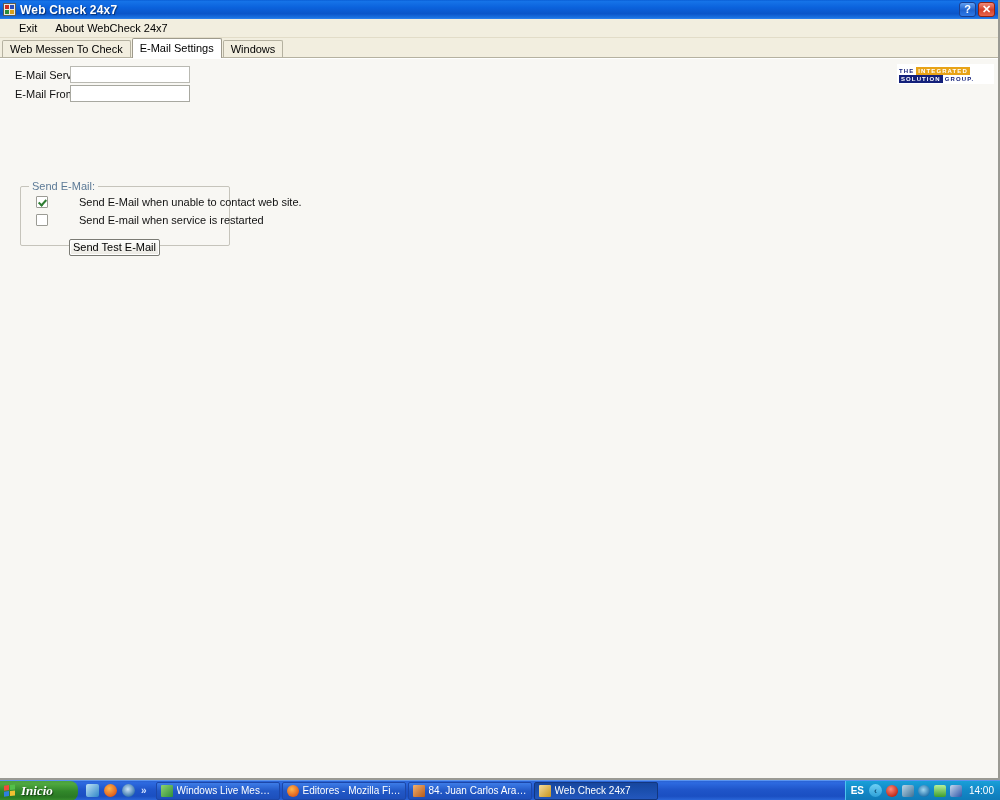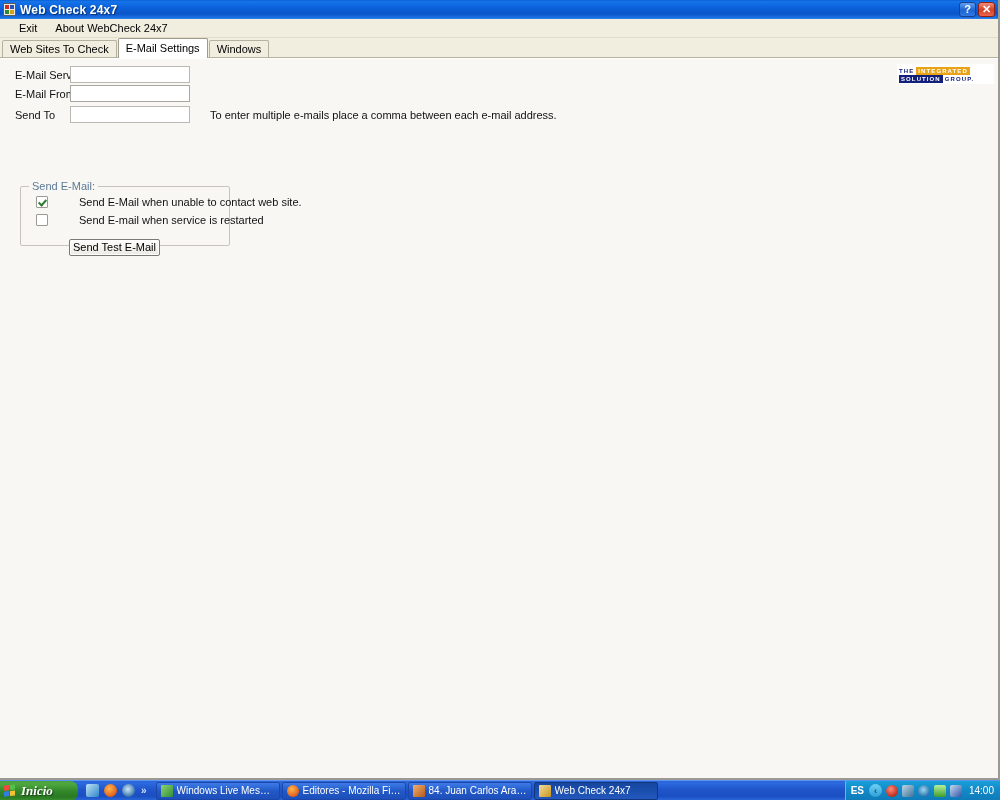--- a/index.html
+++ b/index.html
@@ -392,21 +392,21 @@
       <div class="tb-btn close">✕</div>
     </div>
   </div>
 
   <div id="menubar">
     <div class="menu-item">Exit</div>
     <div class="menu-item">About WebCheck 24x7</div>
   </div>
 
   <div id="tabstrip">
-    <div class="tab">Web Sites To Check</div>
+    <div class="tab">Web Messen To Check</div>
     <div class="tab active">E-Mail Settings</div>
     <div class="tab">Windows</div>
   </div>
 
   <div id="content">
 
     <div id="logo">
       <div class="logo-line">
         <span class="lg-plain">THE</span>
         <span class="lg-hl">INTEGRATED</span>
@@ -420,25 +420,20 @@
     <div class="form-row" style="left:15px; top:7px;">
       <span class="field-label" style="width:55px; display:inline-block;">E-Mail Server</span>
       <input class="text-input" style="width: 120px; margin-left: 0px;" type="text" placeholder="">
     </div>
 
     <div class="form-row" style="left:15px; top:26px;">
       <span class="field-label" style="width:55px; display:inline-block;">E-Mail From</span>
       <input class="text-input focused" style="width: 120px;" type="text" autofocus="" placeholder="">
     </div>
 
-    <div class="form-row" style="left:15px; top:47px;">
-      <span class="field-label" style="width:55px; display:inline-block;">Send To</span>
-      <input class="text-input" style="width: 120px;" type="text" placeholder="">
-      <span class="hint-text" style="margin-left:20px;">To enter multiple e-mails place a comma between each e-mail  address.</span>
-    </div>
 
     <div id="send-email-group">
       <span class="group-title">Send E-Mail:</span>
 
       <div class="chk-row" style="top:9px;">
         <span class="chk-box checked"></span>
         <span class="chk-label">Send E-Mail when unable to contact web site.</span>
       </div>
 
       <div class="chk-row" style="top:27px;">

